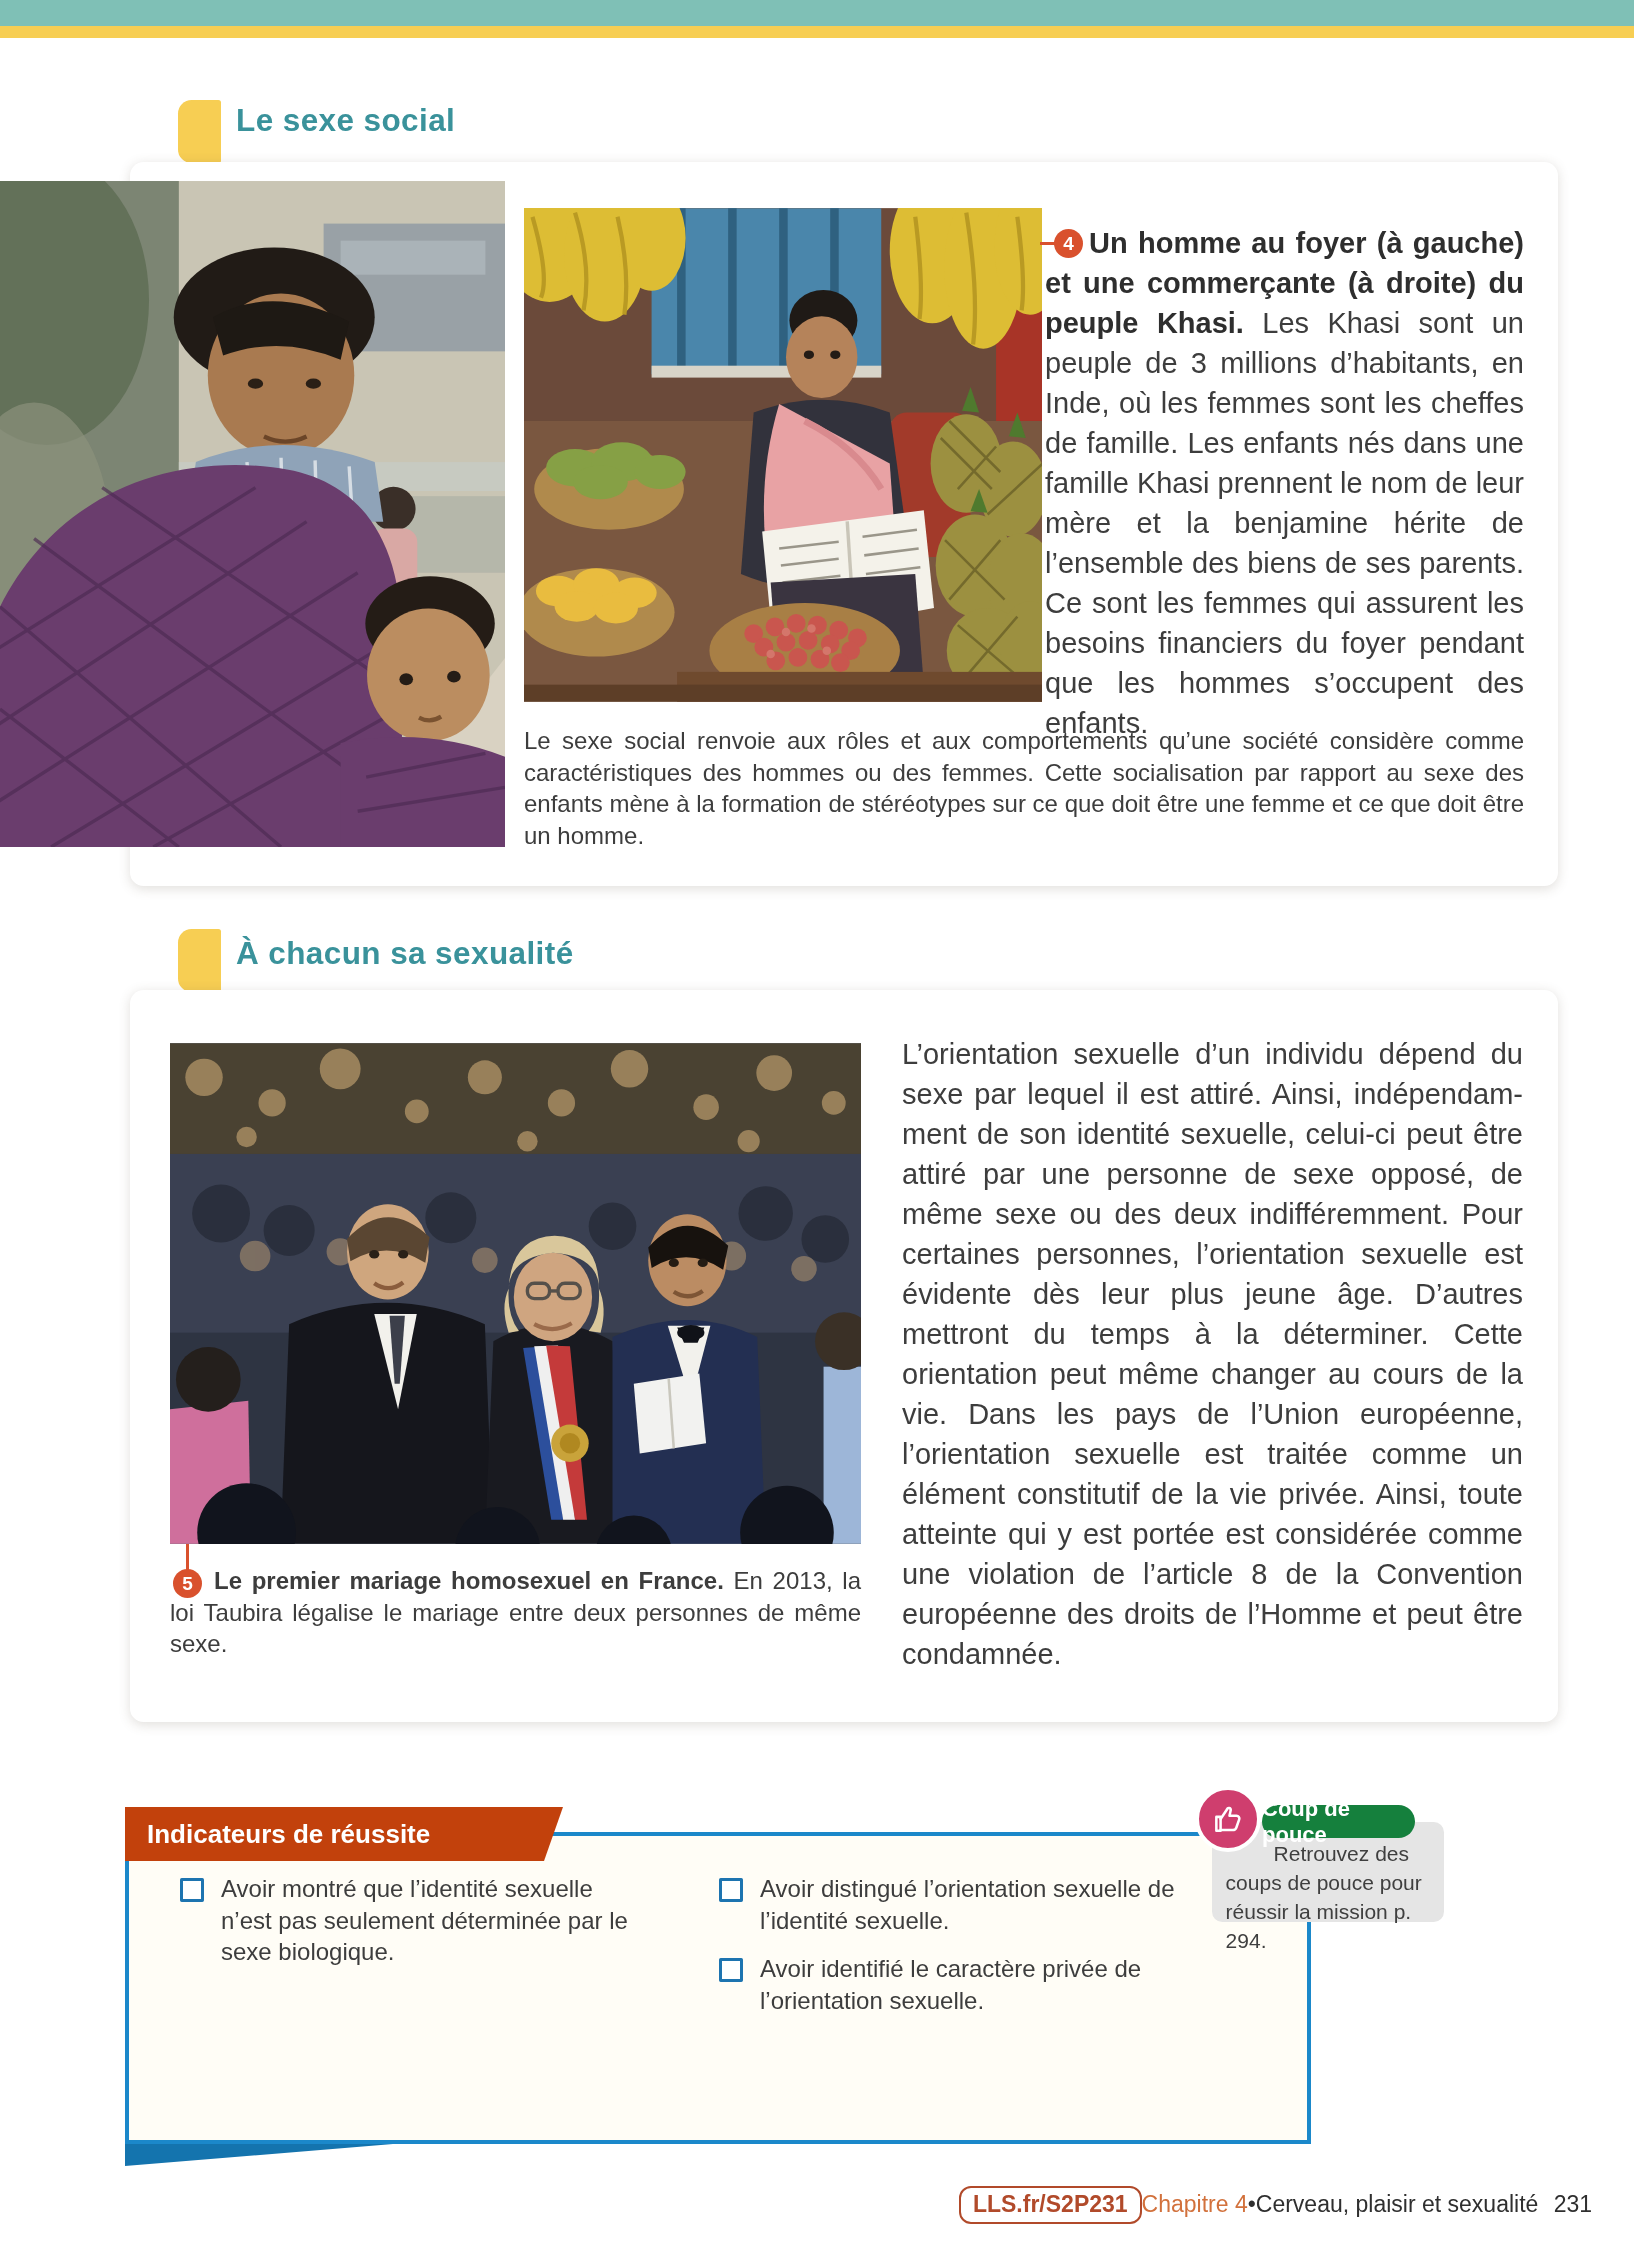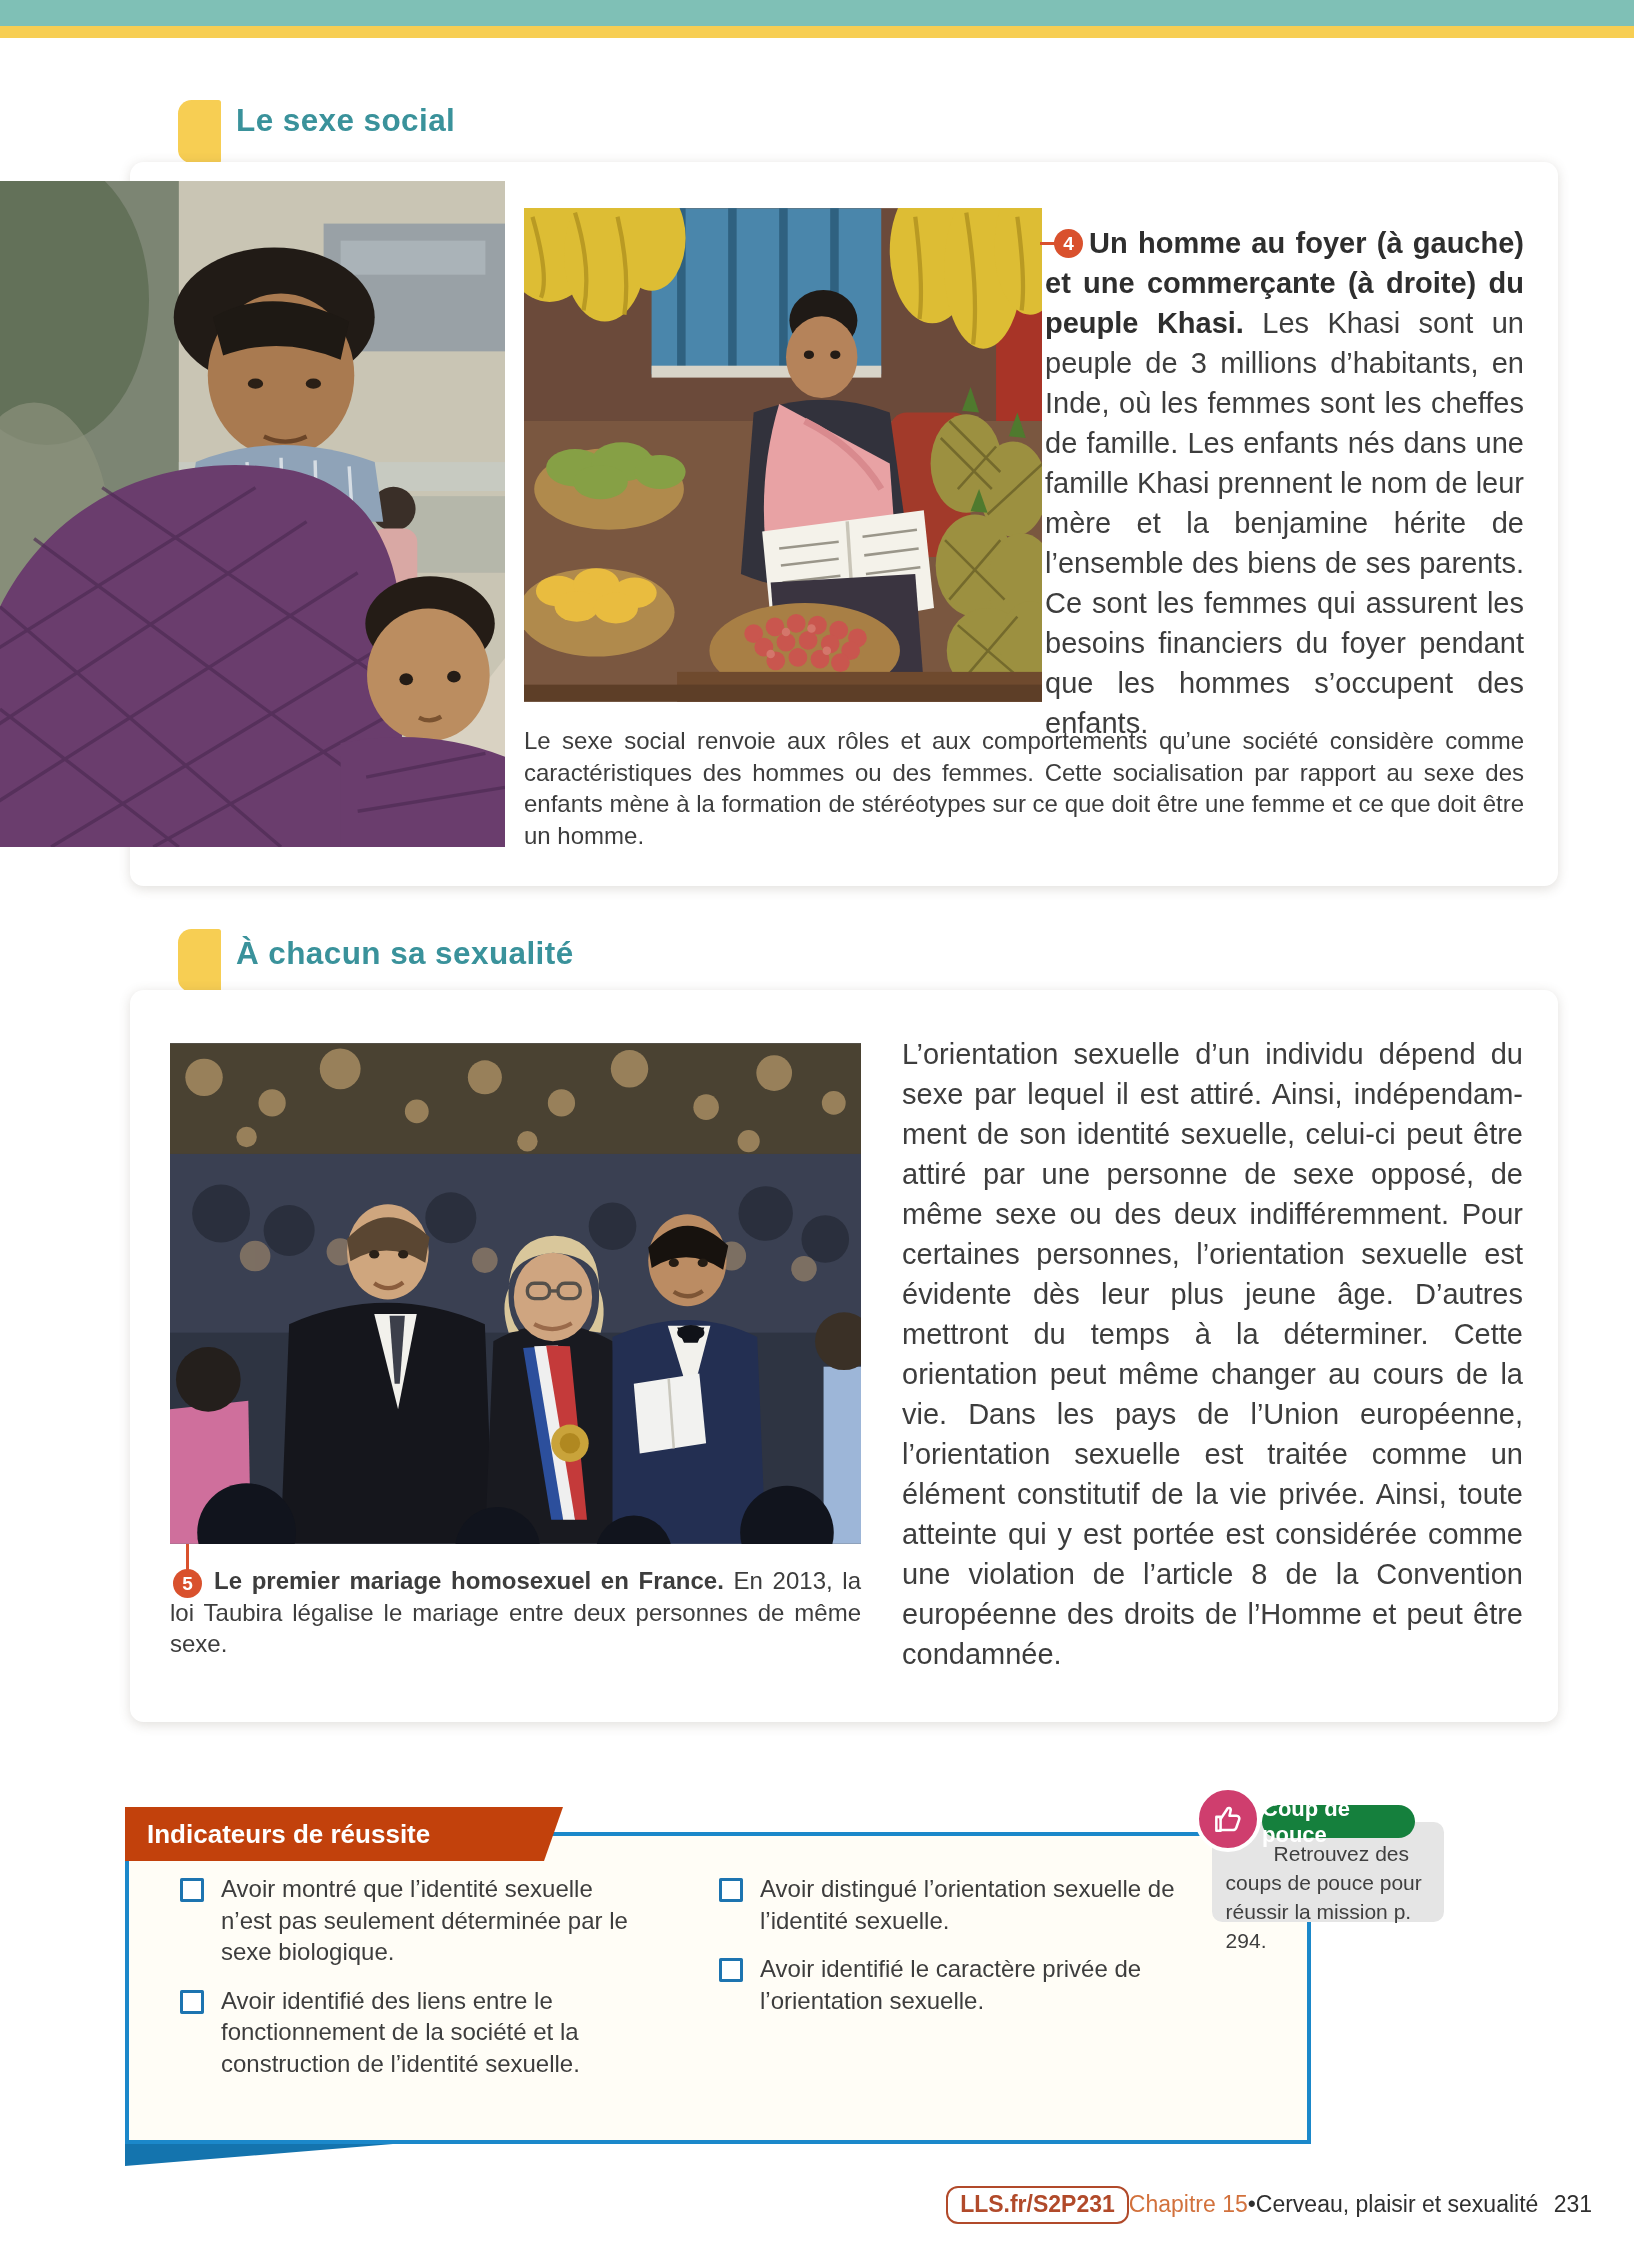--- a/index.html
+++ b/index.html
@@ -320,24 +320,20 @@
   <div class="abs ind-flag"></div>
   <div class="abs ind-banner">
     <span>Indicateurs de réussite</span>
   </div>
 
   <ul class="abs checklist" style="left:180px;top:1873px;width:460px;">
     <li class="check-item">
       <span class="cbx"></span>
       <span>Avoir montré que l’identité sexuelle n’est pas seulement déterminée par le sexe biologique.</span>
     </li>
-    <li class="check-item">
-      <span class="cbx"></span>
-      <span>Avoir identifié des liens entre le fonctionnement de la société et la construction de l’identité sexuelle.</span>
-    </li>
   </ul>
 
   <ul class="abs checklist" style="left:719px;top:1873px;width:464px;">
     <li class="check-item">
       <span class="cbx"></span>
       <span>Avoir distingué l’orientation sexuelle de l’identité sexuelle.</span>
     </li>
     <li class="check-item">
       <span class="cbx"></span>
       <span>Avoir identifié le caractère privée de l’orientation sexuelle.</span>
@@ -354,20 +350,20 @@
     <svg width="36" height="36" viewBox="0 0 34 34">
       <g fill="none" stroke="#ffffff" stroke-width="2.4" stroke-linejoin="round" stroke-linecap="round">
         <path d="M6 28 V15 h4 V28 Z"></path>
         <path d="M10 17 l6-9 c.7-2.2 3.6-1.8 3.6 .4 l-1.2 5.6 h6.6 c2 0 3.2 1.6 2.6 3.4 l-2.6 7.4 c-.5 1.6-2 2.6-3.7 2.6 H10"></path>
       </g>
     </svg>
   </div>
 
   <div class="abs footer">
     <span class="f-badge">LLS.fr/S2P231</span>
-    <span class="f-chap">Chapitre 15</span>
+    <span class="f-chap">Chapitre 4</span>
     <span class="f-title">•</span>
     <span class="f-title">Cerveau, plaisir et sexualité</span>
     <span class="f-page">231</span>
   </div>
 
 </div>
 
 
 </body></html>

